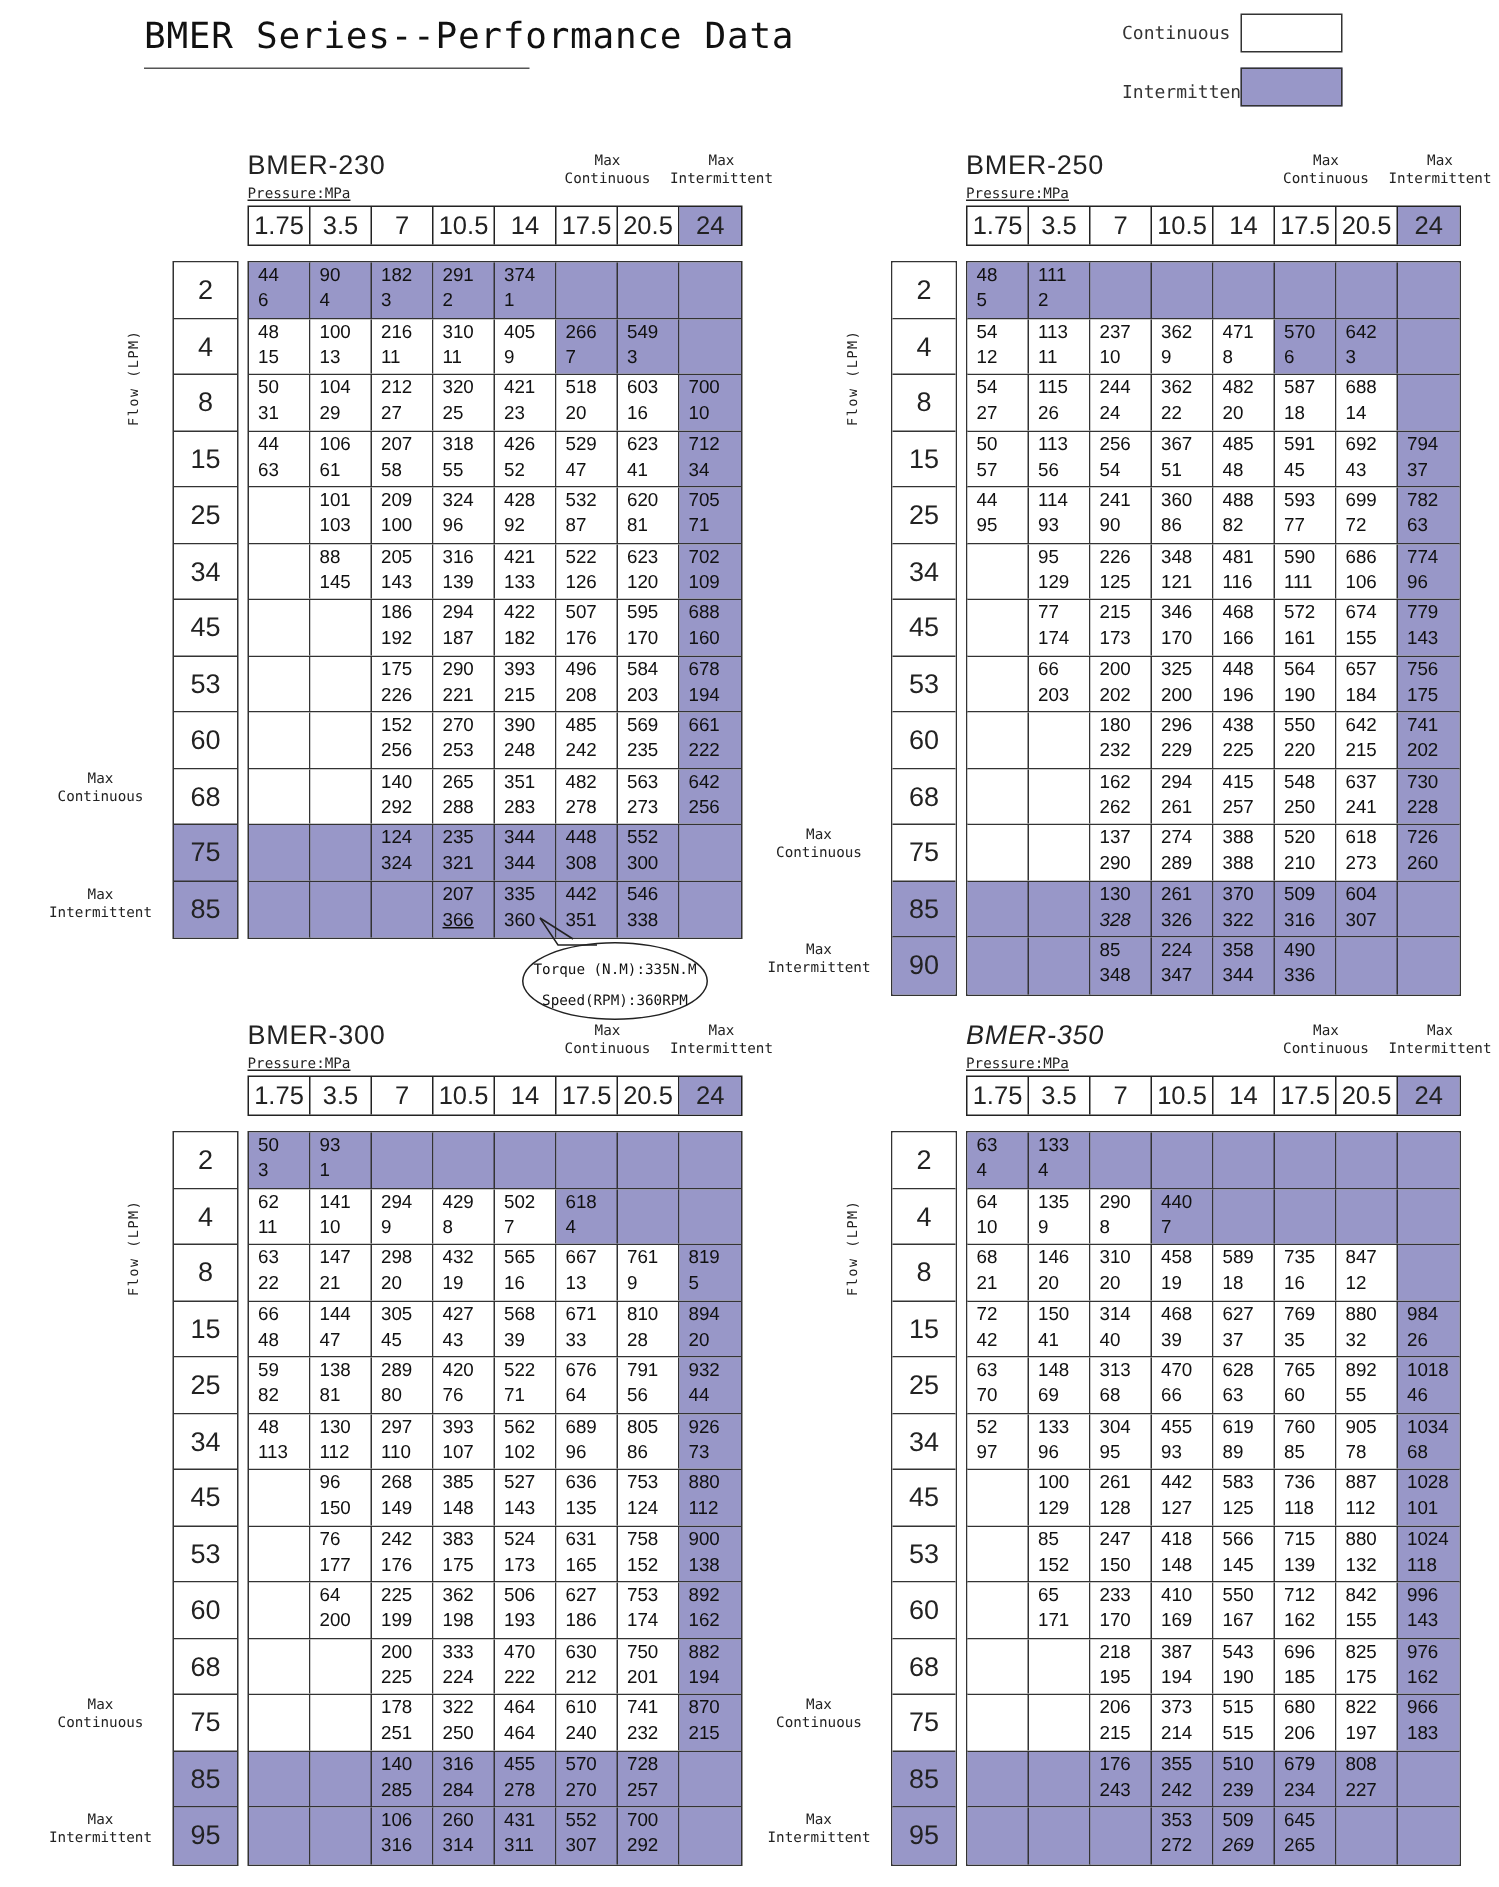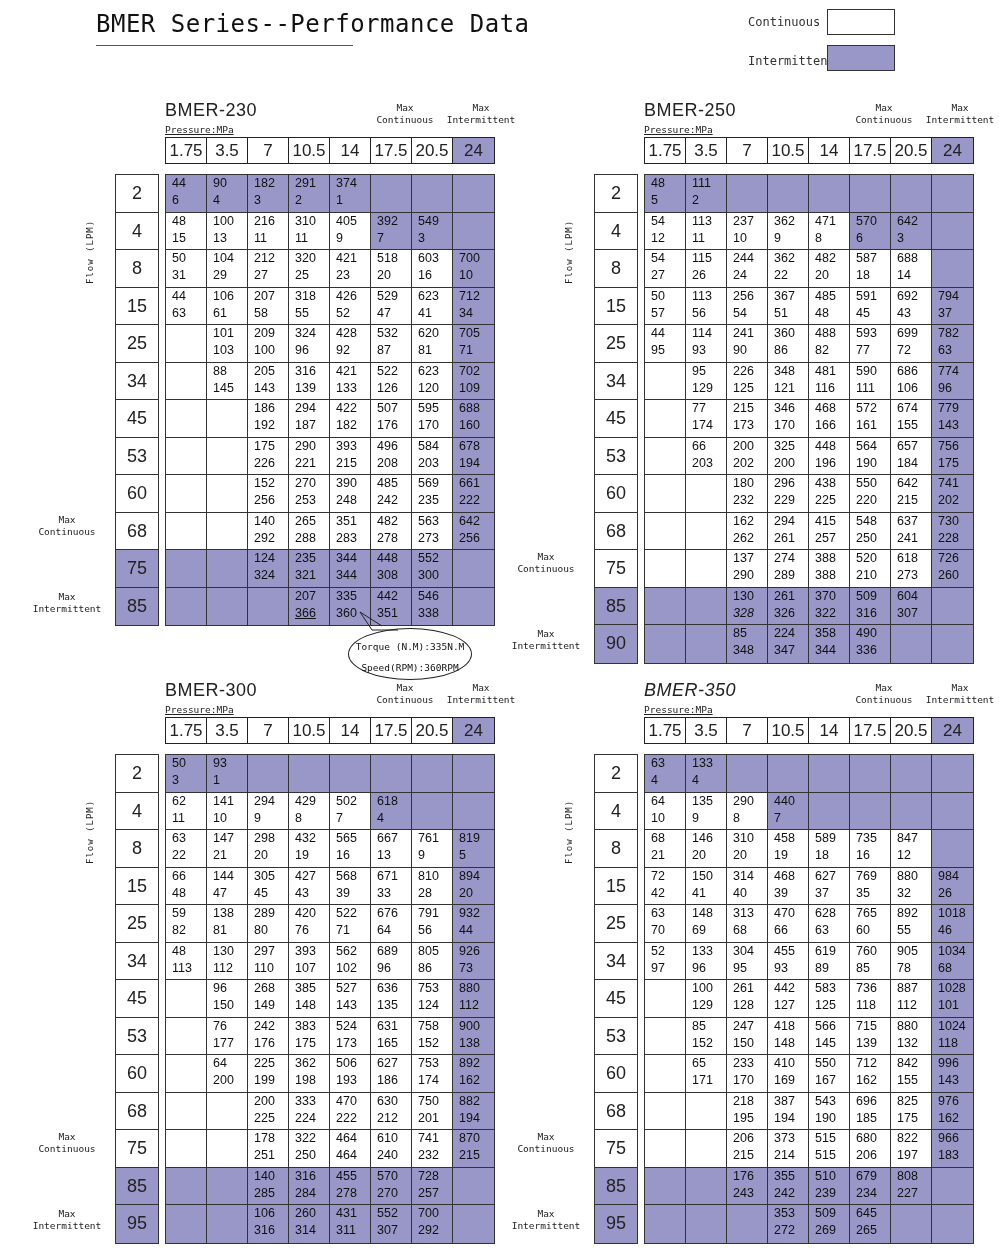--- a/index.html
+++ b/index.html
@@ -149,21 +149,21 @@
           </div>
           <div class="gcell">
             <div class="t">310</div>
             <div class="s" style="padding-left: 0px;">11</div>
           </div>
           <div class="gcell">
             <div class="t">405</div>
             <div class="s">9</div>
           </div>
           <div class="gcell hi">
-            <div class="t">392</div>
+            <div class="t">266</div>
             <div class="s">7</div>
           </div>
           <div class="gcell hi">
             <div class="t">549</div>
             <div class="s">3</div>
           </div>
           <div class="gcell hi">
             <div class="t"></div>
             <div class="s"></div>
           </div>
@@ -1956,21 +1956,21 @@
           <div class="gcell hi">
             <div class="t"></div>
             <div class="s"></div>
           </div>
           <div class="gcell hi">
             <div class="t">353</div>
             <div class="s" style="padding-left: 0px;">272</div>
           </div>
           <div class="gcell hi">
             <div class="t">509</div>
-            <div class="s" style="padding-left: 0px;">269</div>
+            <div class="s" style="padding-left: 0px; font-style: italic;">269</div>
           </div>
           <div class="gcell hi">
             <div class="t">645</div>
             <div class="s" style="padding-left: 0px;">265</div>
           </div>
           <div class="gcell hi">
             <div class="t"></div>
             <div class="s"></div>
           </div>
           <div class="gcell hi">

